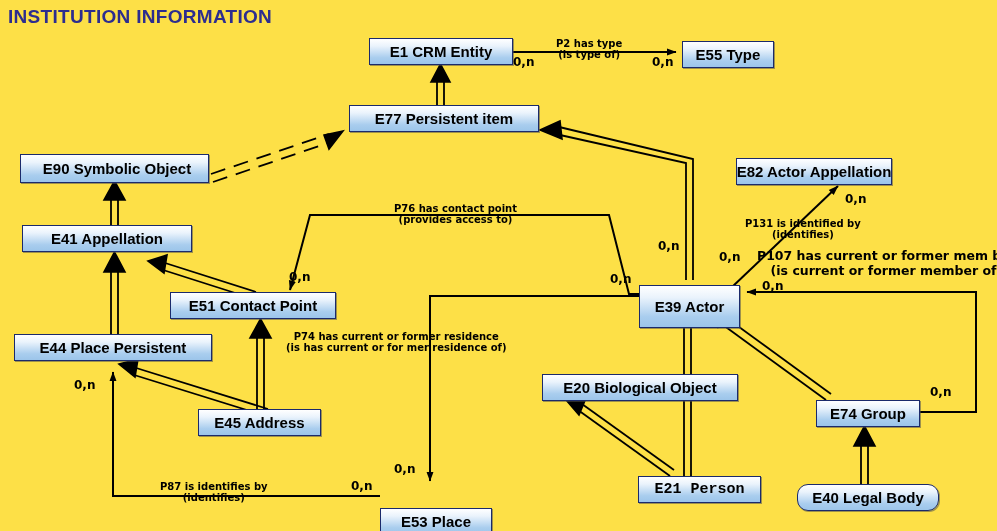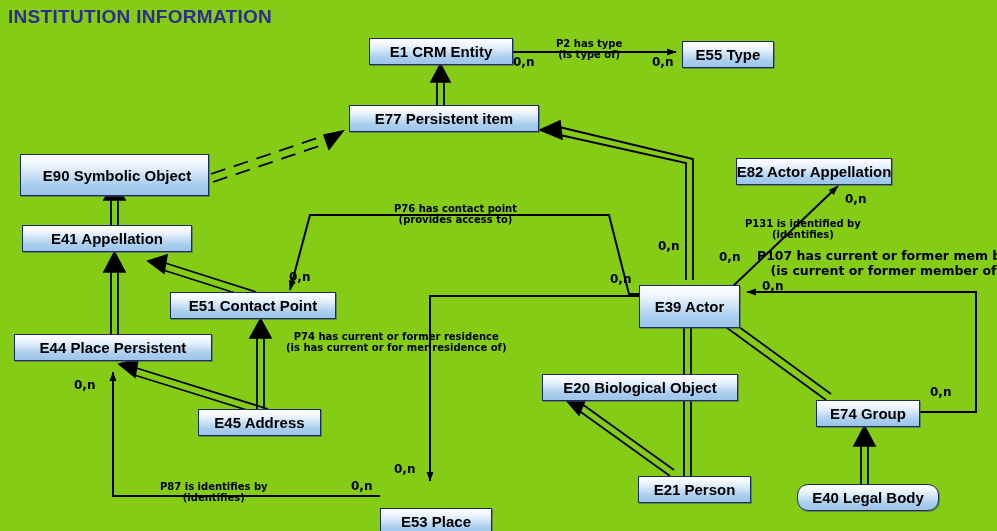--- a/index.html
+++ b/index.html
@@ -1,16 +1,16 @@
 <!DOCTYPE html>
 <html><head>
 <meta charset="utf-8">
 <style>
   html,body{margin:0;padding:0;background:#ffffff;}
-  #stage{position:relative;width:997px;height:531px;background:#84cc16;overflow:hidden;
+  #stage{position:relative;width:997px;height:531px;background:#fde047;overflow:hidden;
          font-family:"Liberation Sans",sans-serif;}
   #title{position:absolute;left:8px;top:6px;font-size:19px;font-weight:bold;
          color:#2d2d8f;letter-spacing:.3px;font-family:"Liberation Sans",sans-serif;}
   svg#wires{position:absolute;left:0;top:0;width:997px;height:531px;}
   .ent{position:absolute;box-sizing:border-box;border:1.5px solid #1b2a6b;
        background:linear-gradient(to bottom,#ffffff 0%,#eaf3fc 28%,#a9cdee 75%,#9cc5ea 100%);
        color:#000;font-weight:bold;font-size:15px;line-height:1;
        display:flex;align-items:center;justify-content:center;
        box-shadow:1px 1px 0 rgba(80,80,80,.55);white-space:nowrap;padding:0 6px;
        font-family:"Liberation Sans",sans-serif;}
@@ -121,30 +121,30 @@
 
       <path d="M639,296 L430,296 L430,481" stroke-width="2" marker-end="url(#solidArrow)"></path>
 
       <path d="M380,496 L113,496 L113,372" stroke-width="2" marker-end="url(#solidArrow)"></path>
     </g>
   </svg>
 
   <div class="ent" style="left:369px;top:38px;width:144px;height:27px;">E1 CRM Entity</div>
   <div class="ent" style="left:682px;top:41px;width:92px;height:27px;">E55 Type</div>
   <div class="ent" style="left:349px;top:105px;width:190px;height:27px;">E77 Persistent item</div>
-  <div class="ent" style="left:20px;top:154px;width:189px;height:42px;padding-left:11px;">E90 Symbolic Object</div>
+  <div class="ent" style="left:20px;top:154px;width:189px;height:29px;padding-left:11px;">E90 Symbolic Object</div>
   <div class="ent" style="left:736px;top:158px;width:156px;height:27px;">E82 Actor Appellation</div>
   <div class="ent" style="left:22px;top:225px;width:170px;height:27px;">E41 Appellation</div>
   <div class="ent" style="left:170px;top:292px;width:166px;height:27px;">E51 Contact Point</div>
   <div class="ent" style="left:639px;top:285px;width:101px;height:43px;">E39 Actor</div>
   <div class="ent" style="left:14px;top:334px;width:198px;height:27px;">E44 Place Persistent</div>
   <div class="ent" style="left:506px;top:374px;width:196px;height:27px;margin-left:36px;">E20 Biological Object</div>
   <div class="ent" style="left:816px;top:400px;width:104px;height:27px;">E74 Group</div>
   <div class="ent" style="left:198px;top:409px;width:123px;height:27px;">E45 Address</div>
-  <div class="ent" style="left:638px;top:476px;width:113px;height:27px;">E21 Person</div>
+  <div class="ent" style="left:638px;top:476px;width:123px;height:27px;font-family:Liberation Mono, monospace;">E21 Person</div>
   <div class="ent" style="left:797px;top:484px;width:142px;height:27px;border-radius:11px;">E40 Legal Body</div>
   <div class="ent" style="left:380px;top:508px;width:112px;height:27px;">E53 Place</div>
 
   <div class="elab ctr" style="left:556px;top:38px;">
     <div>P2 has type</div>
     <div>(is type of)</div>
   </div>
 
   <div class="elab ctr" style="left:394px;top:203px;">
     <div>P76 has contact point</div>

